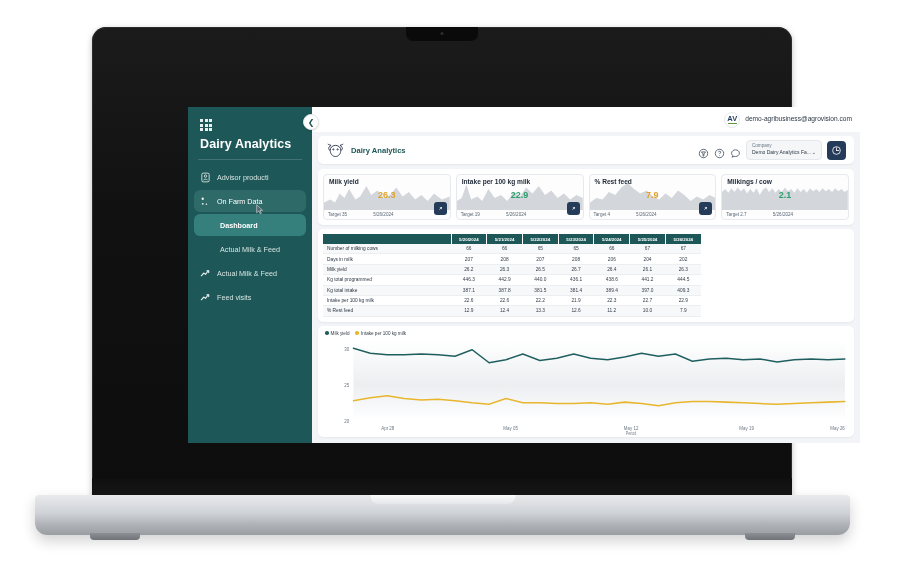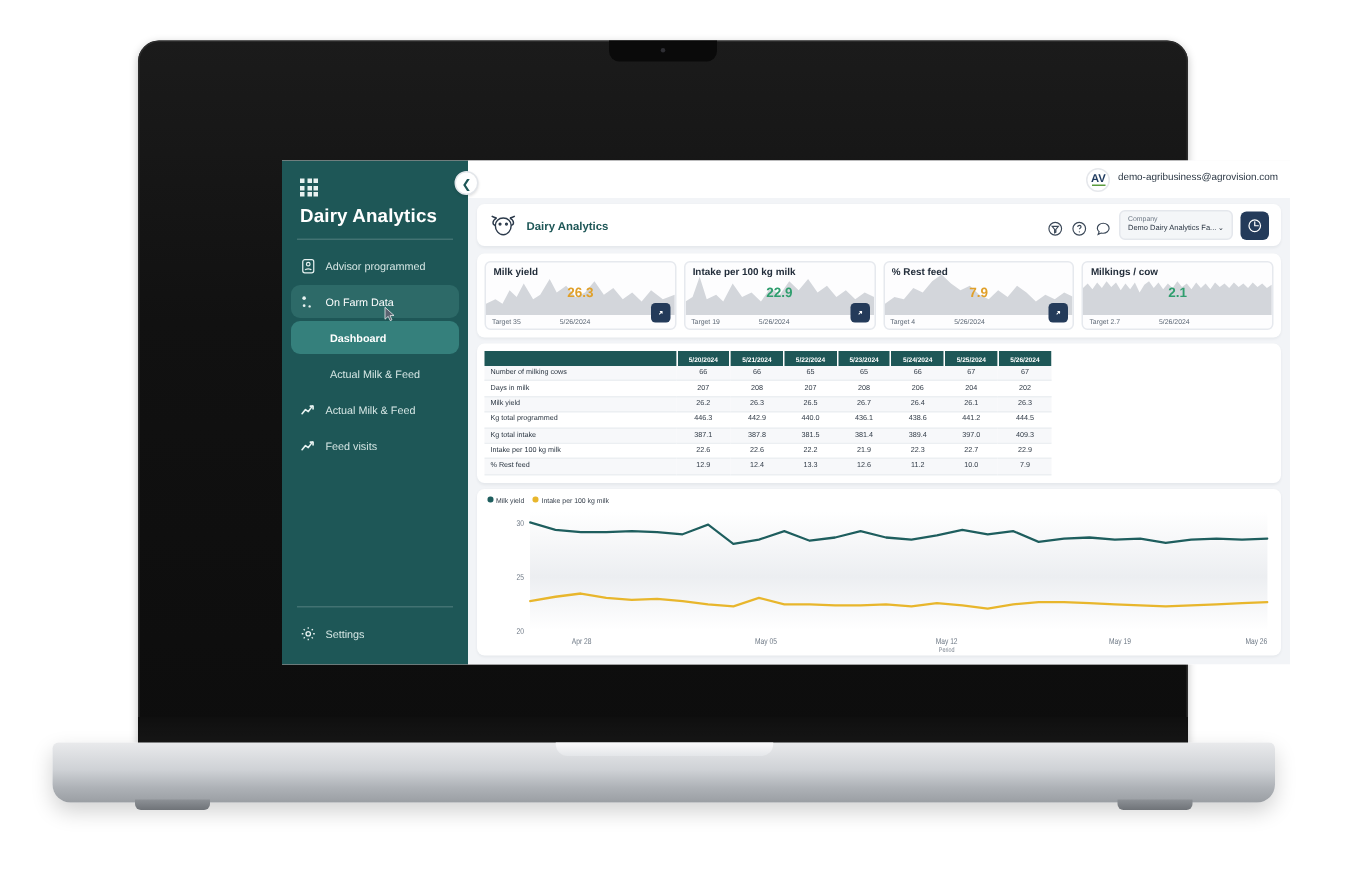--- a/index.html
+++ b/index.html
@@ -209,21 +209,21 @@
         <nav class="nav">
 
           <div class="nav-item">
             <span class="nav-icon">
               <svg viewBox="0 0 24 24" fill="none" stroke="currentColor" stroke-width="1.8">
                 <rect x="4" y="2.5" width="16" height="19" rx="3"></rect>
                 <circle cx="12" cy="9" r="2.6"></circle>
                 <path d="M7.5 17.5c1-2.4 8-2.4 9 0"></path>
               </svg>
             </span>
-            <span>Advisor programmed</span>
+            <span>Advisor producti</span>
           </div>
 
           <div class="nav-item active">
             <span class="nav-icon">
               <svg viewBox="0 0 24 24" fill="currentColor">
                 <circle cx="6" cy="6" r="2.6"></circle>
                   <circle cx="6" cy="17" r="2"></circle>
                   <circle cx="14" cy="18" r="1.7"></circle>
               </svg>
             </span>
@@ -255,32 +255,20 @@
             <span class="nav-icon">
               <svg viewBox="0 0 24 24" fill="none" stroke="currentColor" stroke-width="2.4" stroke-linecap="round" stroke-linejoin="round">
                 <path d="M3 17l5-6 4 3 6-8"></path>
                   <path d="M15 6h4v4"></path>
               </svg>
             </span>
             <span>Feed visits</span>
           </div>
         </nav>
 
-        <div class="settings-wrap">
-          <div class="settings-div"></div>
-          <div class="nav-item">
-            <span class="nav-icon">
-              <svg viewBox="0 0 24 24" fill="none" stroke="currentColor" stroke-width="1.9">
-                <circle cx="12" cy="12" r="3.2"></circle>
-                <path d="M12 2.5v2.4M12 19.1v2.4M2.5 12h2.4M19.1 12h2.4M5.3 5.3l1.7 1.7M17 17l1.7 1.7M18.7 5.3L17 7M7 17l-1.7 1.7"></path>
-              </svg>
-            </span>
-            <span>Settings</span>
-          </div>
-        </div>
       </aside>
 
       <section class="main">
 
         <div class="topbar">
           <div class="back-btn">❮</div>
           <div class="page-title">Reports</div>
           <div class="acct">
             <div class="av-logo">
               <b>AV</b>

